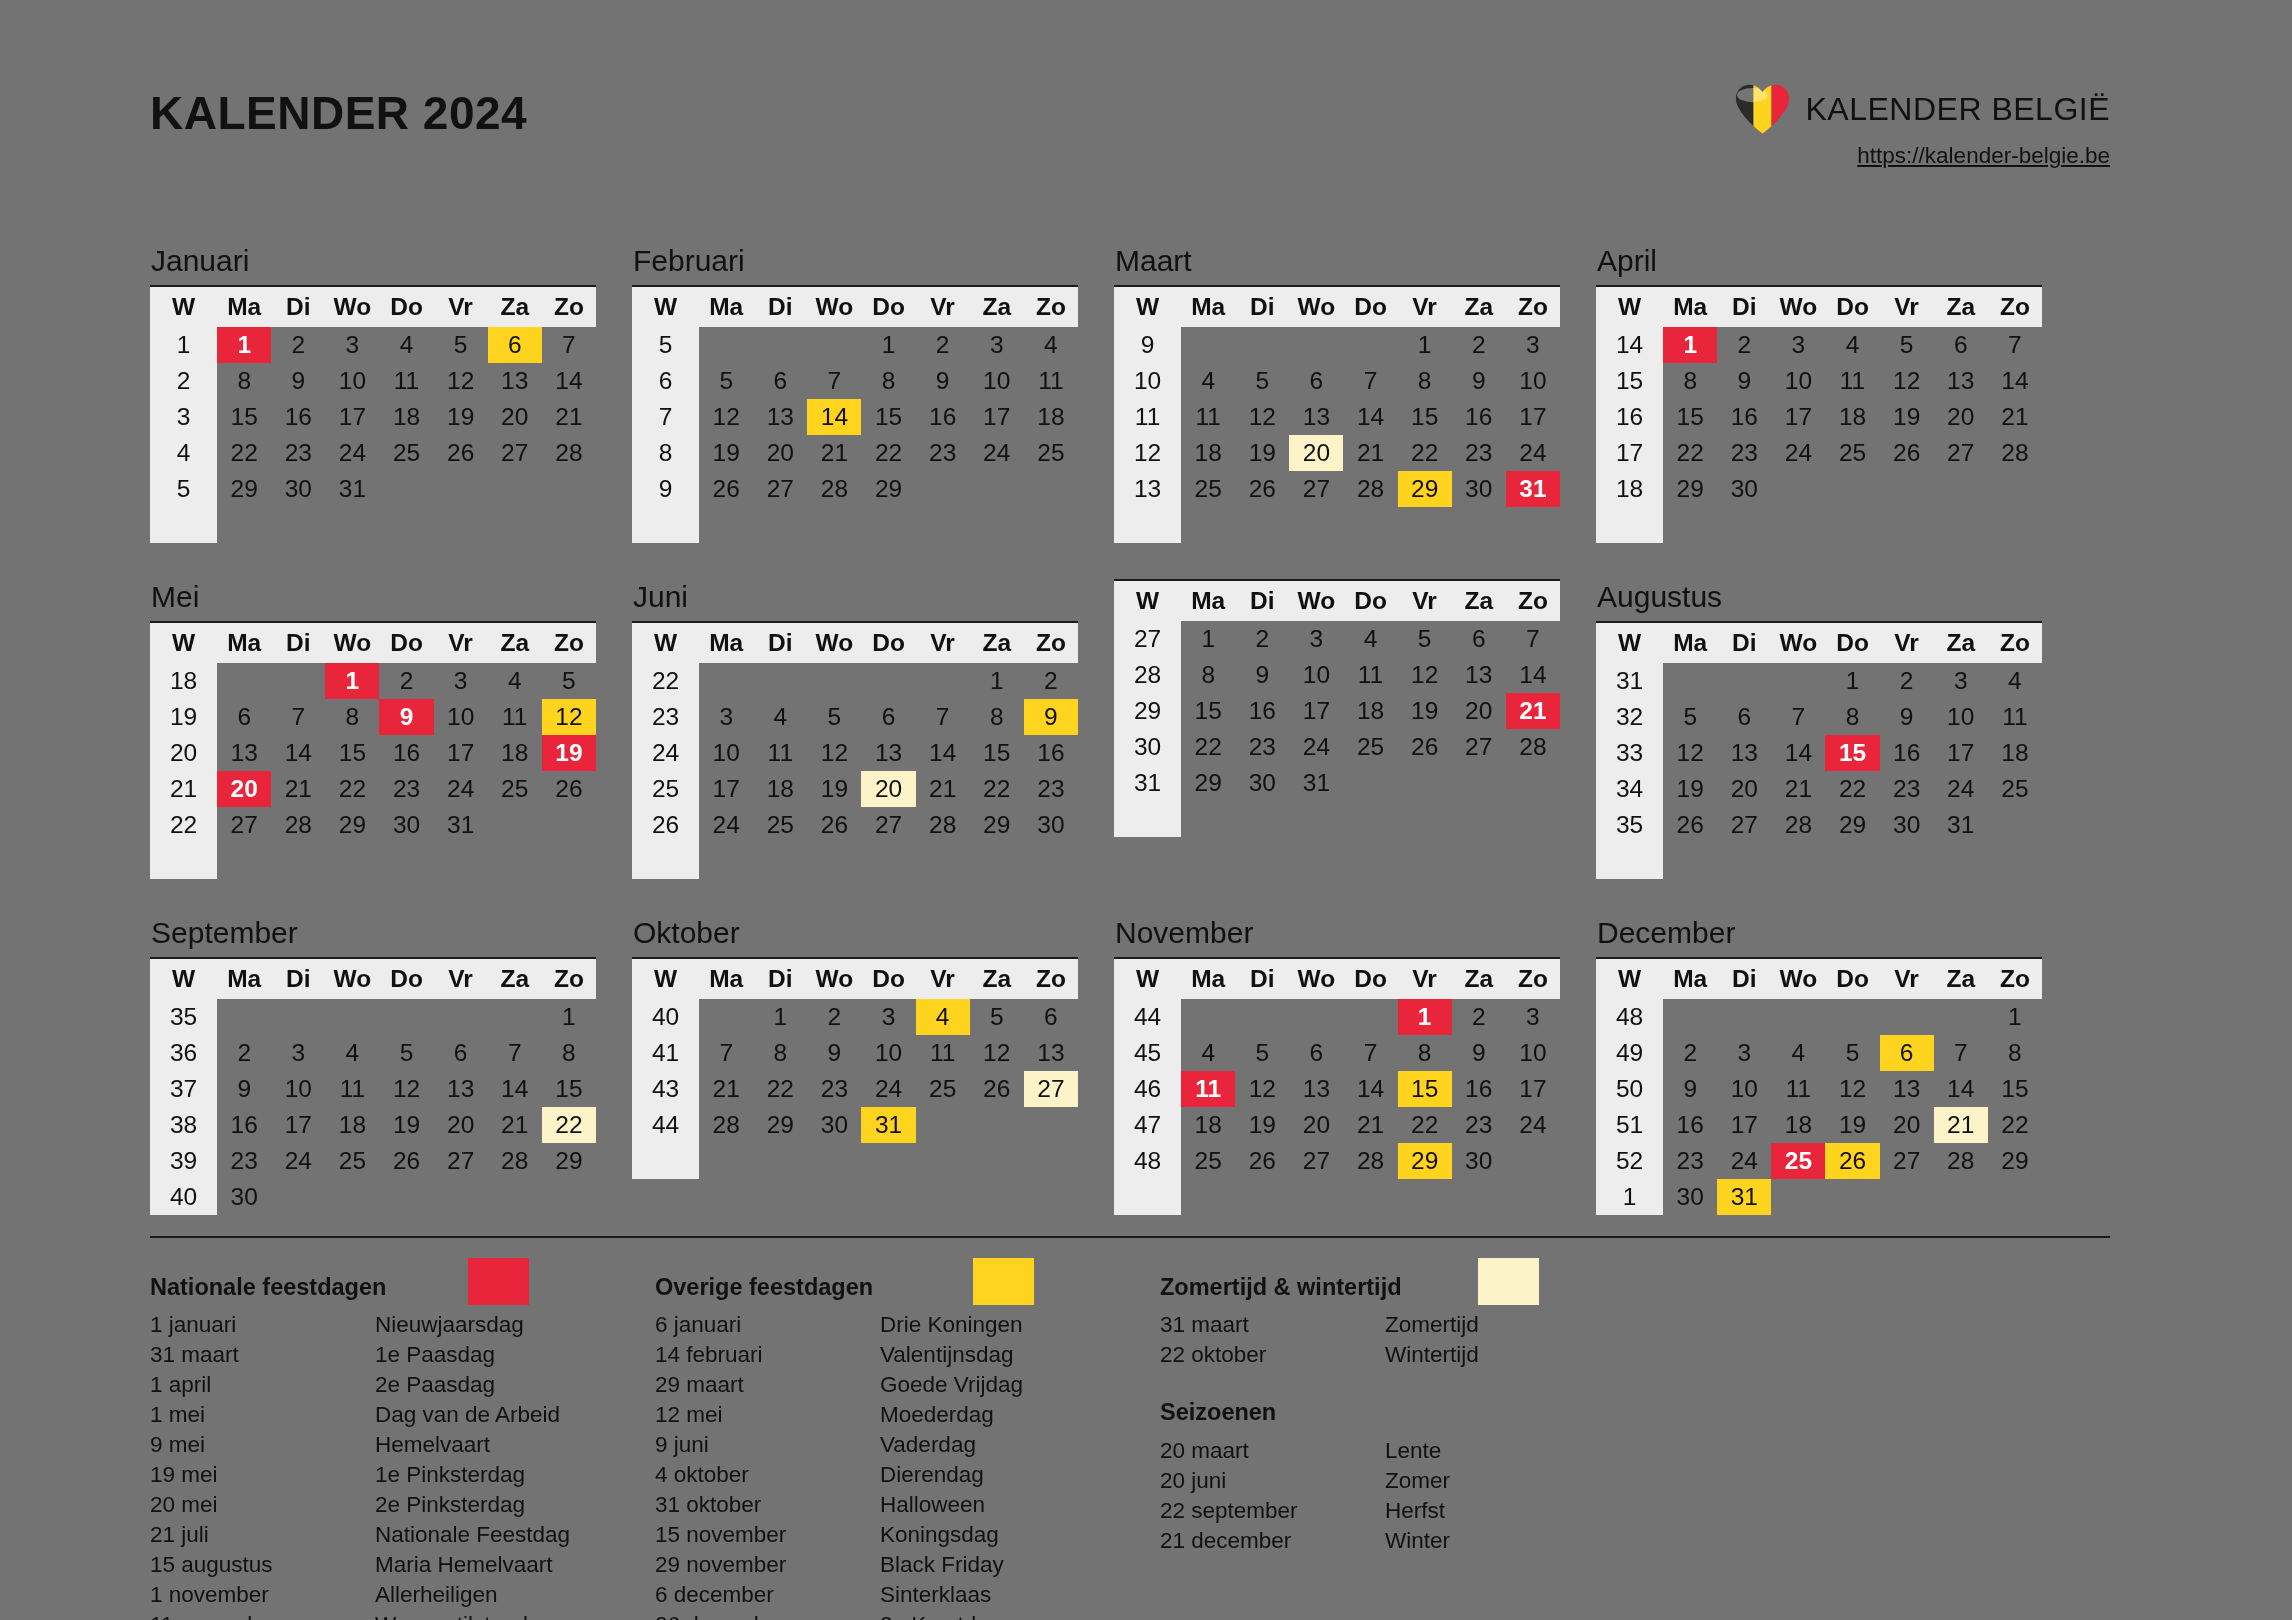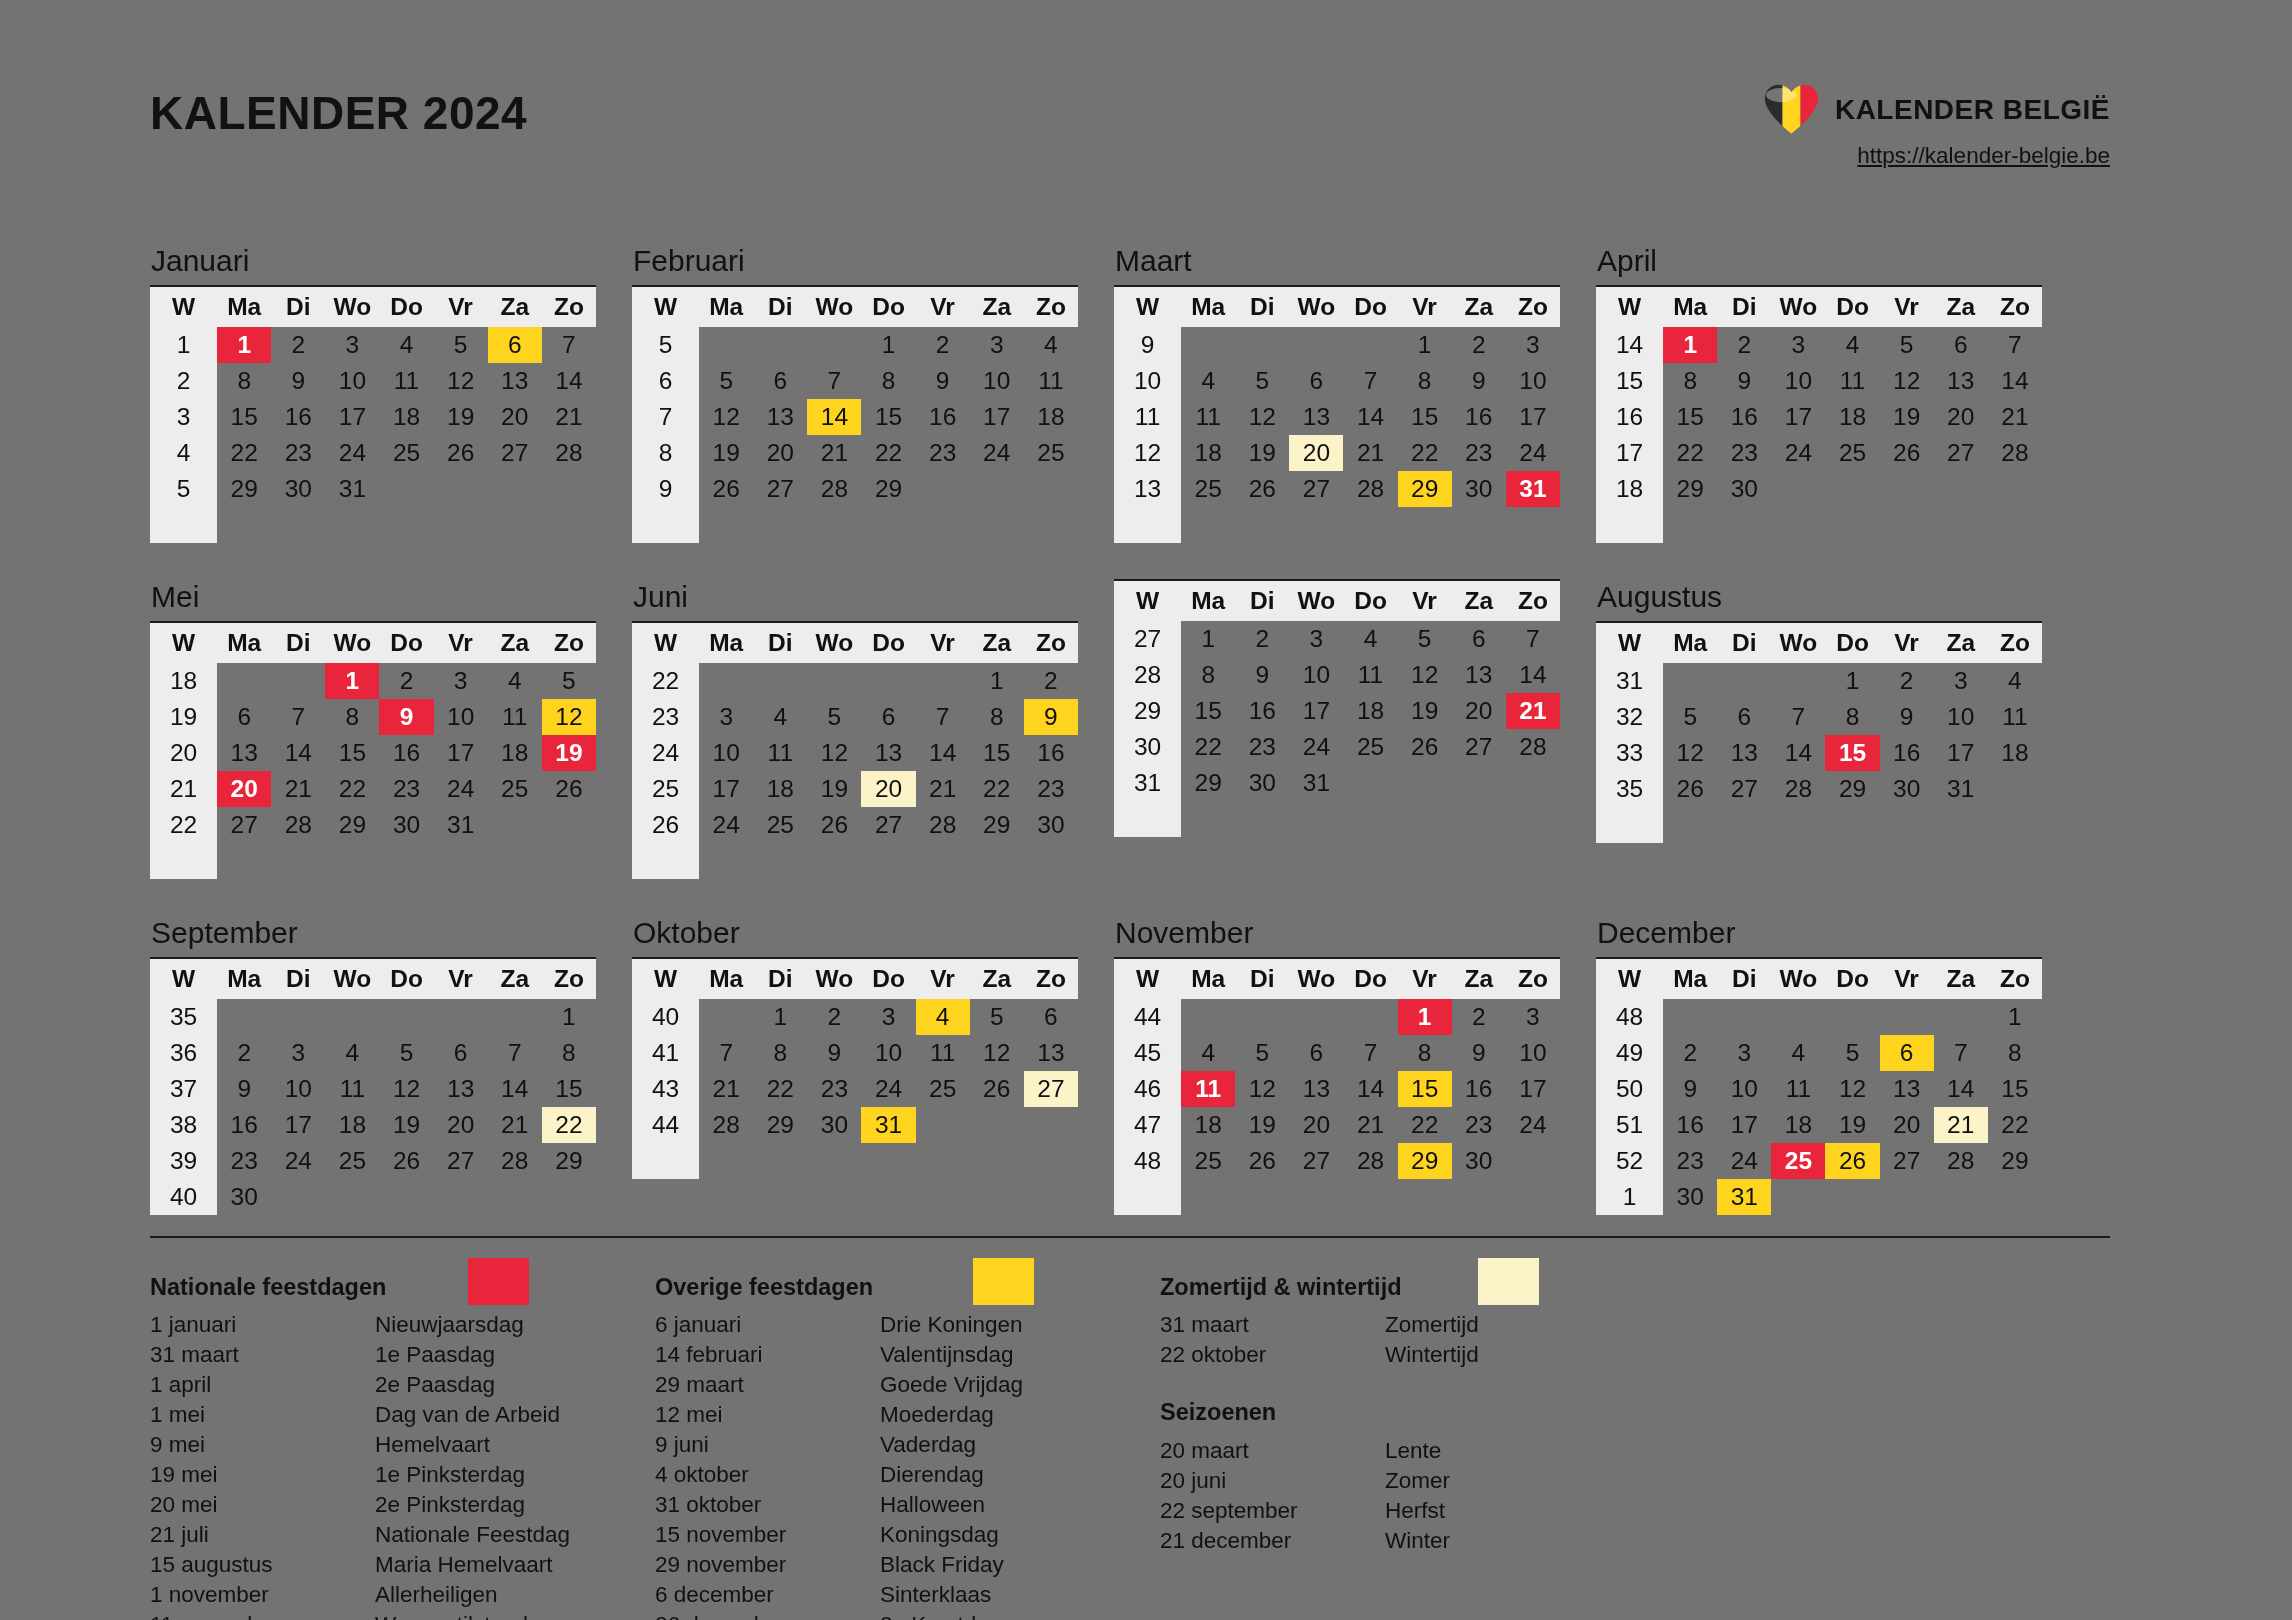--- a/index.html
+++ b/index.html
@@ -12,21 +12,21 @@
     overflow:hidden;
     padding-left:40px;
   }
   .content{margin:0 110px;width:1960px;}
 
   
   .header{position:relative;padding-top:90px;height:118px;}
   .page-title{font-size:46px;font-weight:700;margin:0;line-height:1;letter-spacing:0.5px;}
   .brand{position:absolute;top:84px;right:0;text-align:right;}
   .brand-row{display:flex;align-items:center;justify-content:flex-end;gap:15.7px;}
-  .brand-title{font-size:28px;font-weight:700;letter-spacing:0.5px;white-space:nowrap;}
+  .brand-title{font-size:32px;font-weight:400;letter-spacing:0.5px;white-space:nowrap;}
   .brand-link{display:inline-block;margin-top:7.8px;font-size:22.5px;color:#111;text-decoration:underline;}
 
   
   .months{
     margin-top:35px;
     display:grid;
     grid-template-columns:repeat(4,446px);
     column-gap:59px;
     row-gap:23.5px;
     gap:36px;
@@ -774,20 +774,30 @@
                 <td class="wnum">33</td>
                 <td>12</td>
                 <td>13</td>
                 <td>14</td>
                 <td class="hl-national">15</td>
                 <td>16</td>
                 <td>17</td>
                 <td>18</td>
               </tr>
               <tr>
+                <td class="wnum">34</td>
+                <td>19</td>
+                <td>20</td>
+                <td>21</td>
+                <td>22</td>
+                <td>23</td>
+                <td>24</td>
+                <td>25</td>
+              </tr>
+              <tr>
                 <td class="wnum">35</td>
                 <td>26</td>
                 <td>27</td>
                 <td>28</td>
                 <td>29</td>
                 <td>30</td>
                 <td>31</td>
                 <td></td>
               </tr>
               <tr>

